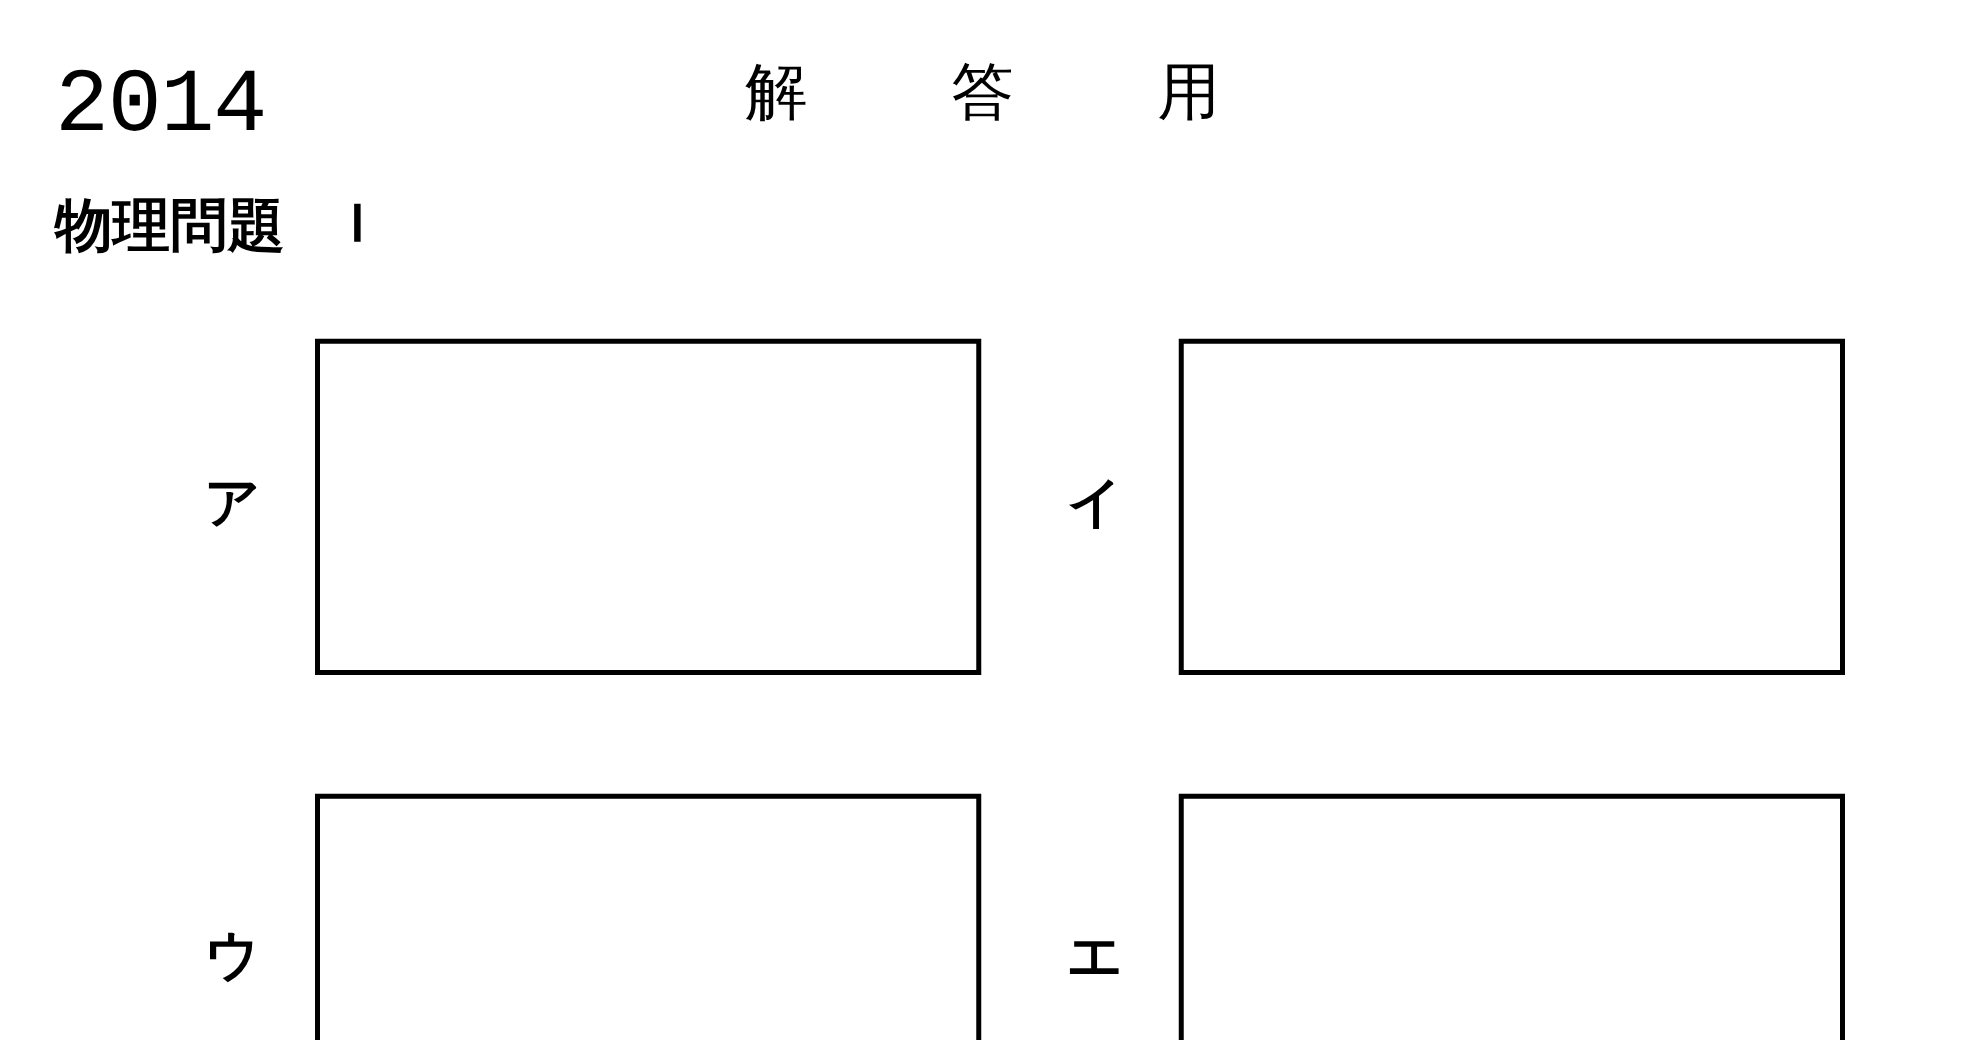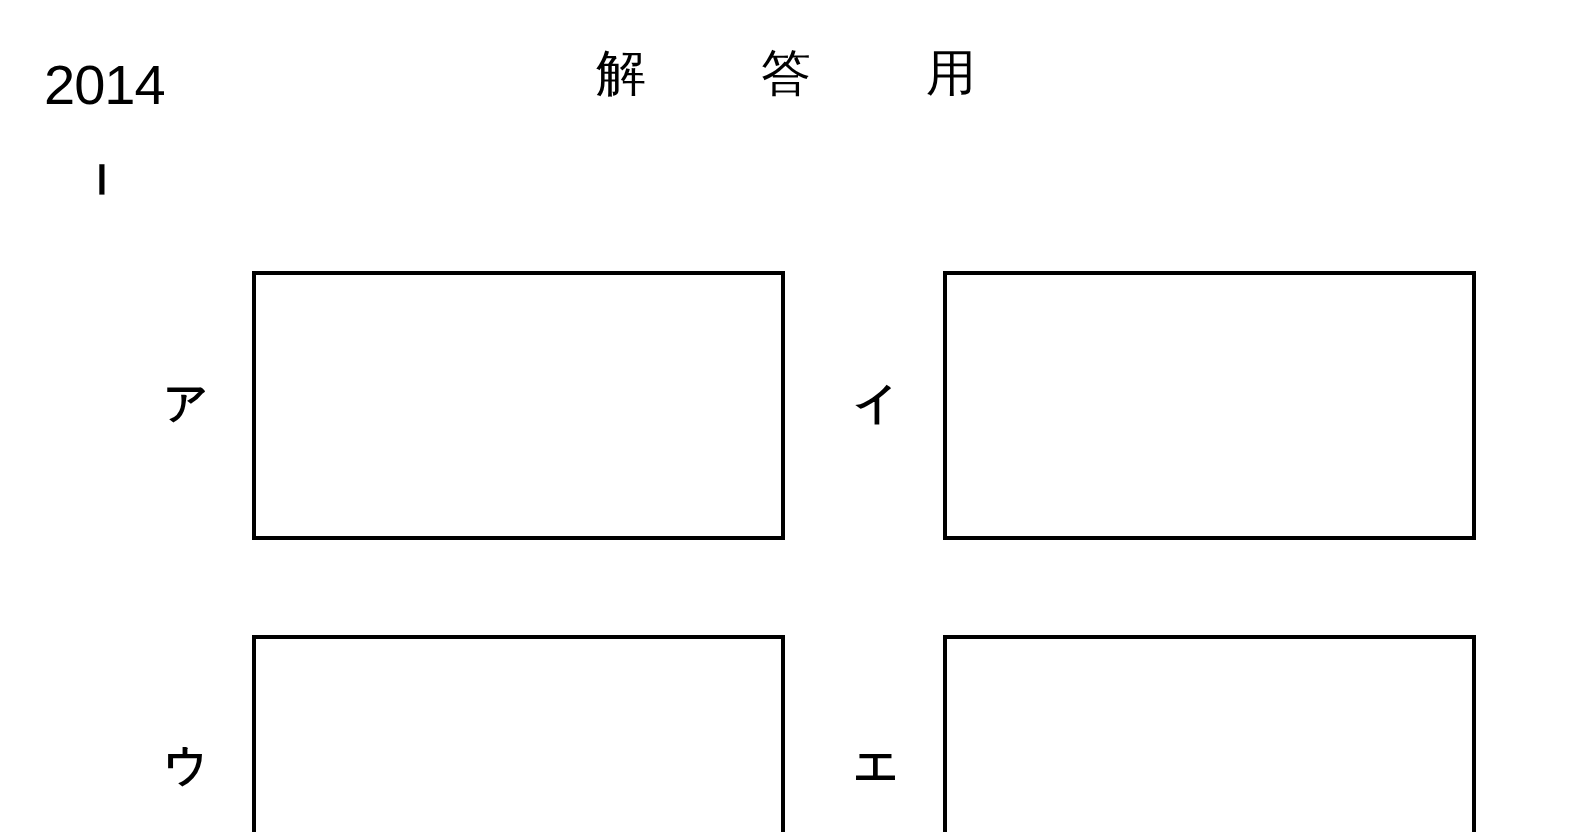--- a/index.html
+++ b/index.html
@@ -2,22 +2,22 @@
 <html><head>
   <meta charset="utf-8">
   <style>
     html, body { margin: 0; padding: 0; background: #ffffff; }
     body {
       width: 1590px; height: 832px; position: relative; overflow: hidden;
       font-family: "DejaVu Sans", "Liberation Sans", sans-serif; color: #000;
     }
     .year {
       position: absolute; left: 44px; top: 50px;
-      font-family: Liberation Sans, sans-serif;
-      font-size: 56px; line-height: 70px; letter-spacing: -1px;
+      font-family: Liberation Mono, monospace;
+      font-size: 72px; line-height: 70px; letter-spacing: -1px;
     }
     .title {
       position: absolute; left: 596px; top: 40px; width: 380px;
       display: flex; justify-content: space-between;
       font-family: "DejaVu Serif", "Liberation Serif", serif;
       font-size: 50px; line-height: 66px; font-weight: normal;
     }
     .subject {
       position: absolute; left: 44px; top: 150px;
       font-size: 46px; line-height: 60px; font-weight: bold;
@@ -42,20 +42,21 @@
 
 <div class="year">2014</div>
 
 <div class="title">
   <span>解</span>
   <span>答</span>
   <span>用</span>
 </div>
 
 <div class="subject">
+  <span>物理問題</span>
   <span class="num">Ⅰ</span>
 </div>
 
 <div class="label" style="left:156px; top:378px;">ア</div>
 <div class="box" style="left:252px; top:271px;"></div>
 
 <div class="label" style="left:846px; top:378px;">イ</div>
 <div class="box" style="left:943px; top:271px;"></div>
 
 <div class="label" style="left:156px; top:740px;">ウ</div>

